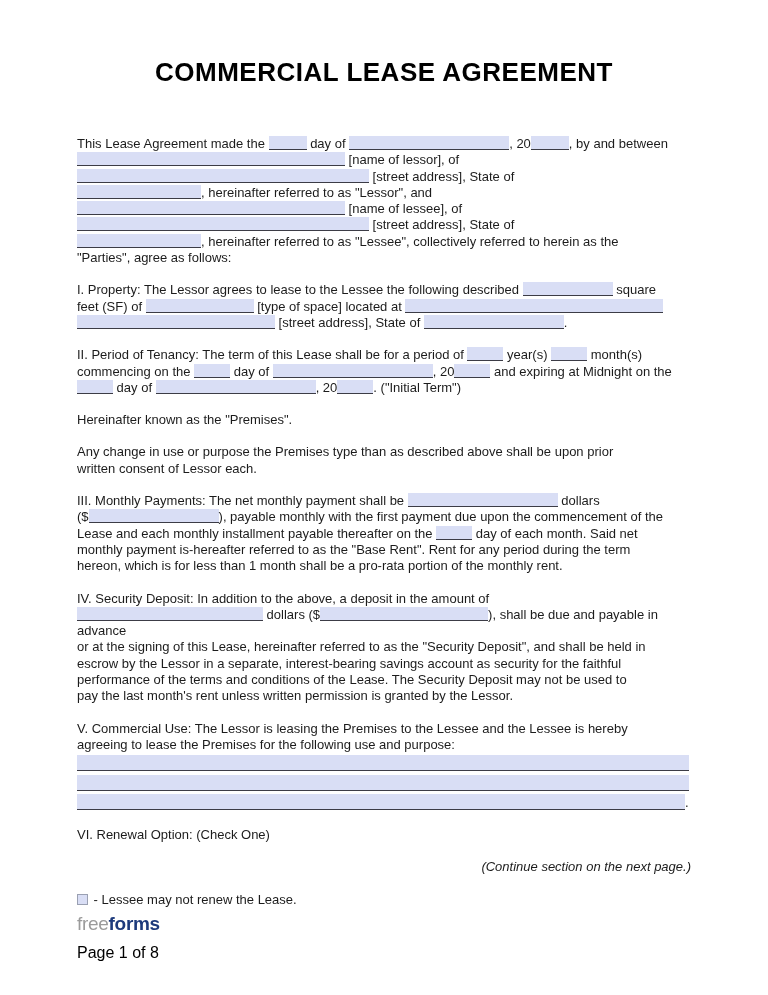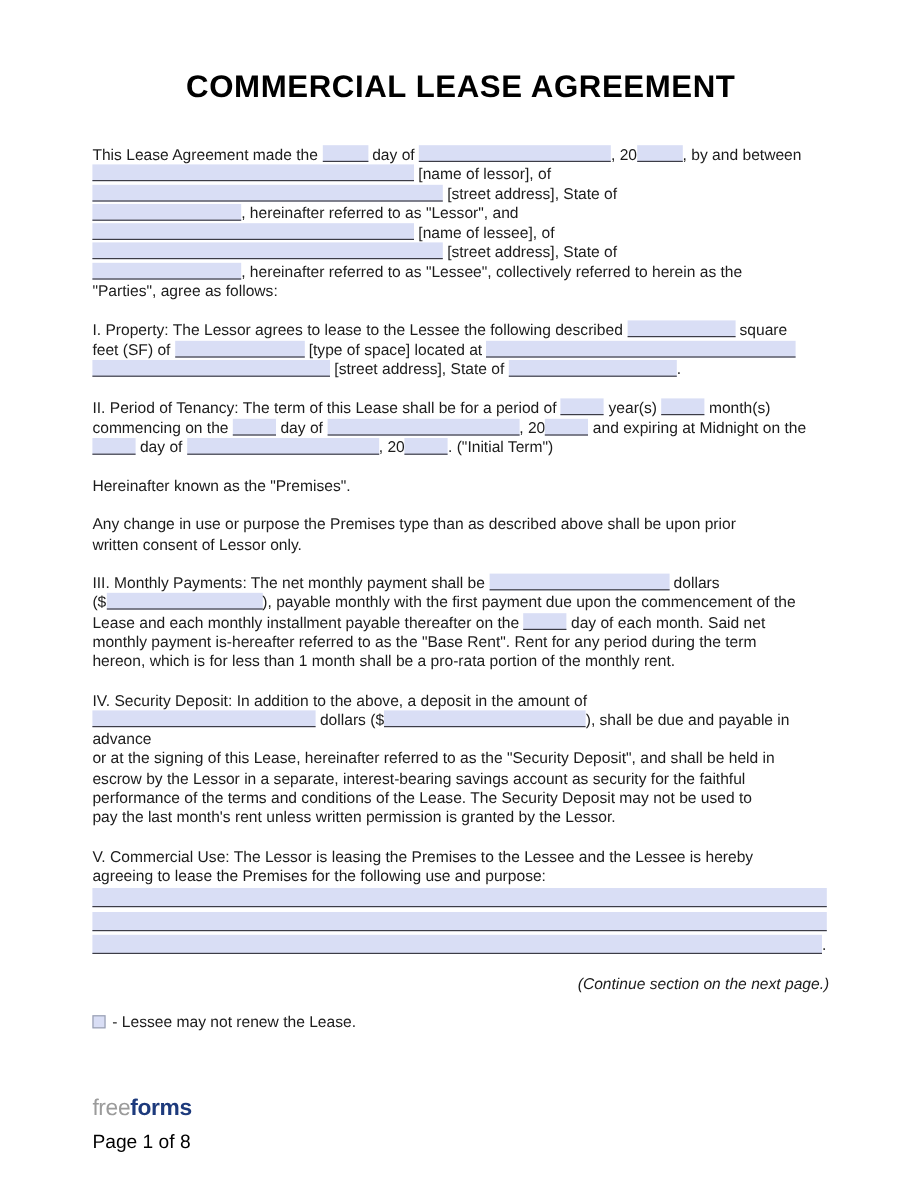--- a/index.html
+++ b/index.html
@@ -21,21 +21,21 @@
   .title {
     margin: 0;
     padding-top: 57px;
     text-align: center;
     font-size: 26px;
     font-weight: 700;
     letter-spacing: 0.5px;
     color: #000000;
   }
   .doc {
-    margin-top: 33px;
+    margin-top: 48px;
     font-size: 13px;
     line-height: 16.3px;
   }
   .para {
     margin: 0 0 16px 0;
   }
   .para.tight { margin-bottom: 2px; }
   .para.right { text-align: right; }
   .para.italic { font-style: italic; }
   .b { font-weight: 400; }
@@ -93,24 +93,25 @@
 </head>
 <body>
 
 <div class="page">
   <h1 class="title">COMMERCIAL LEASE AGREEMENT</h1>
   <div class="doc">
       <div class="para"><span>This Lease Agreement made the </span><span class="field" style="width: 38px;"></span><span> day of </span><span class="field" style="width: 160px;"></span><span>, 20</span><span class="field" style="width: 38px;"></span><span>, by and between</span><br><span class="field" style="width: 268px;"></span><span> [name of lessor], of</span><br><span class="field" style="width: 292px;"></span><span> [street address], State of</span><br><span class="field" style="width: 124px;"></span><span>, hereinafter referred to as "Lessor", and</span><br><span class="field" style="width: 268px;"></span><span> [name of lessee], of</span><br><span class="field" style="width: 292px;"></span><span> [street address], State of</span><br><span class="field" style="width: 124px;"></span><span>, hereinafter referred to as "Lessee", collectively referred to herein as the</span><br><span>"Parties", agree as follows:</span></div>
       <div class="para"><span class="b">I. Property</span><span>: The Lessor agrees to lease to the Lessee the following described </span><span class="field" style="width: 90px;"></span><span> square</span><br><span>feet (SF) of </span><span class="field" style="width: 108px;"></span><span> [type of space] located at </span><span class="field" style="width: 258px;"></span><br><span class="field" style="width: 198px;"></span><span> [street address], State of </span><span class="field" style="width: 140px;"></span><span>.</span></div>
       <div class="para"><span class="b">II. Period of Tenancy</span><span>: The term of this Lease shall be for a period of </span><span class="field" style="width: 36px;"></span><span> year(s) </span><span class="field" style="width: 36px;"></span><span> month(s)</span><br><span>commencing on the </span><span class="field" style="width: 36px;"></span><span> day of </span><span class="field" style="width: 160px;"></span><span>, 20</span><span class="field" style="width: 36px;"></span><span> and expiring at Midnight on the</span><br><span class="field" style="width: 36px;"></span><span> day of </span><span class="field" style="width: 160px;"></span><span>, 20</span><span class="field" style="width: 36px;"></span><span>. ("Initial Term")</span></div>
       <div class="para"><span>Hereinafter known as the "Premises".</span></div>
-      <div class="para"><span>Any change in use or purpose the Premises type than as described above shall be upon prior</span><br><span>written consent of Lessor only.</span></div>
+      <div class="para"><span>Any change in use or purpose the Premises type than as described above shall be upon prior</span><br><span>written consent of Lessor each.</span></div>
       <div class="para"><span class="b">III. Monthly Payments</span><span>: The net monthly payment shall be </span><span class="field" style="width: 150px;"></span><span> dollars</span><br><span>($</span><span class="field" style="width: 130px;"></span><span>), payable monthly with the first payment due upon the commencement of the</span><br><span>Lease and each monthly installment payable thereafter on the </span><span class="field" style="width: 36px;"></span><span> day of each month. Said net</span><br><span>monthly payment is-hereafter referred to as the "Base Rent". Rent for any period during the term</span><br><span>hereon, which is for less than 1 month shall be a pro-rata portion of the monthly rent.</span></div>
       <div class="para"><span class="b">IV. Security Deposit</span><span>: In addition to the above, a deposit in the amount of</span><br><span class="field" style="width: 186px;"></span><span> dollars ($</span><span class="field" style="width: 168px;"></span><span>), shall be due and payable in advance</span><br><span>or at the signing of this Lease, hereinafter referred to as the "Security Deposit", and shall be held in</span><br><span>escrow by the Lessor in a separate, interest-bearing savings account as security for the faithful</span><br><span>performance of the terms and conditions of the Lease. The Security Deposit may not be used to</span><br><span>pay the last month's rent unless written permission is granted by the Lessor.</span></div>
       <div class="para"><span class="b">V. Commercial Use</span><span>: The Lessor is leasing the Premises to the Lessee and the Lessee is hereby</span><br><span>agreeing to lease the Premises for the following use and purpose:</span><br><span class="field fieldline" style="width: 612px;"></span><br><span class="field fieldline" style="width: 612px;"></span><br><span class="field fieldline" style="width: 608px;"></span><span>.</span></div>
+      <div class="para"><span class="b">VI. Renewal Option</span><span>: (Check One)</span></div>
       <div class="para right italic"><span>(Continue section on the next page.)</span></div>
       <div class="para tight"><span class="checkbox"></span><span> - Lessee may not renew the Lease.</span></div>
     </div>
   <div class="footer">
     <div class="brand"><span class="brand-free">free</span><span class="brand-forms">forms</span></div>
     <div class="page-number">Page 1 of 8</div>
   </div>
 </div>
 
 </body></html>

